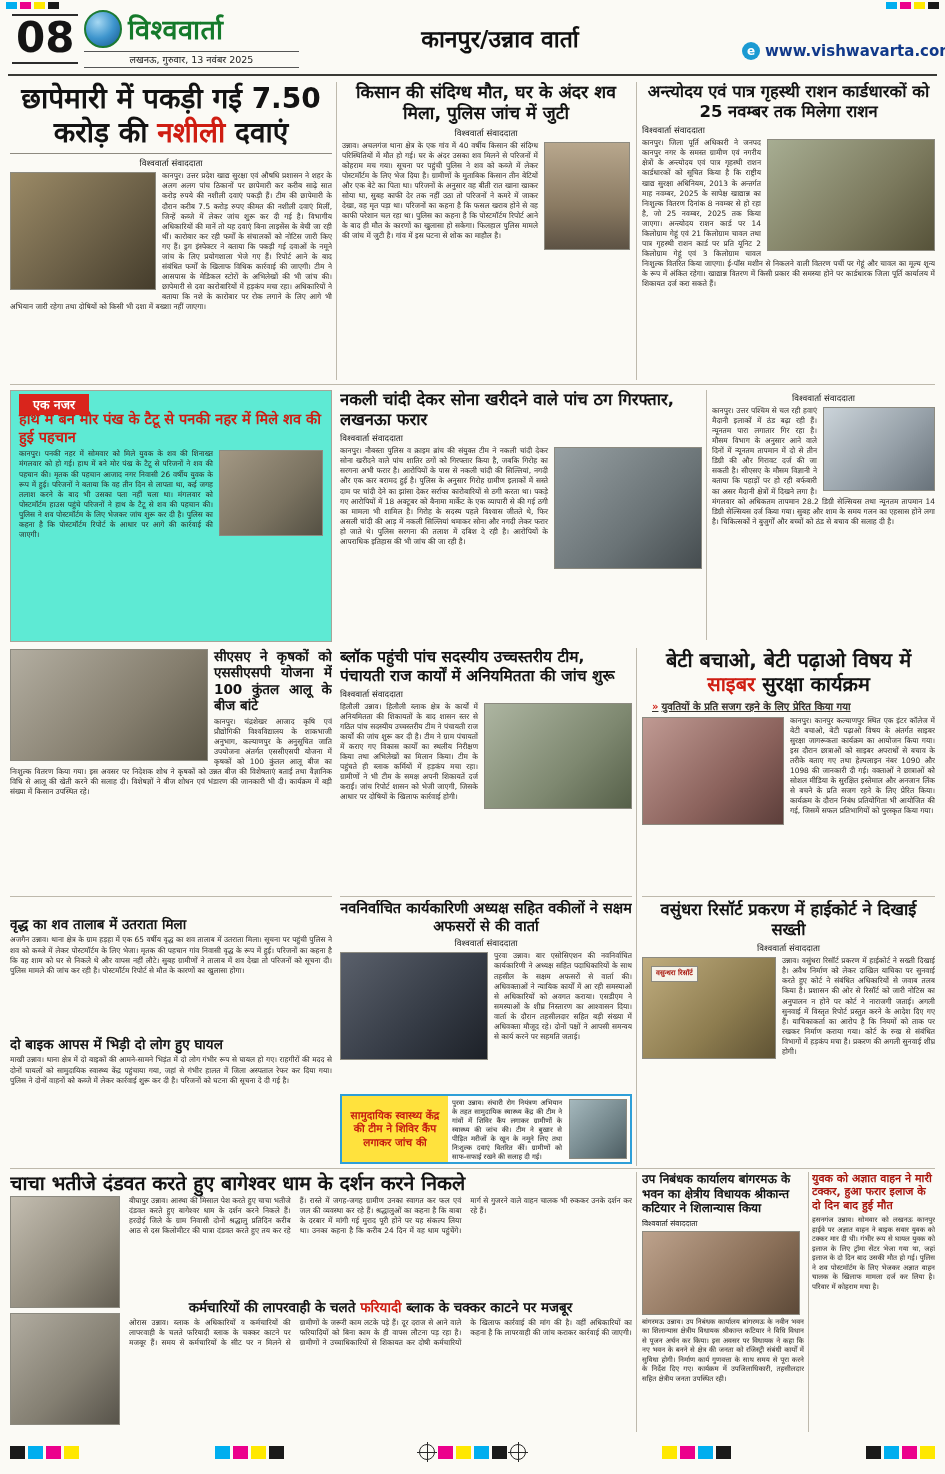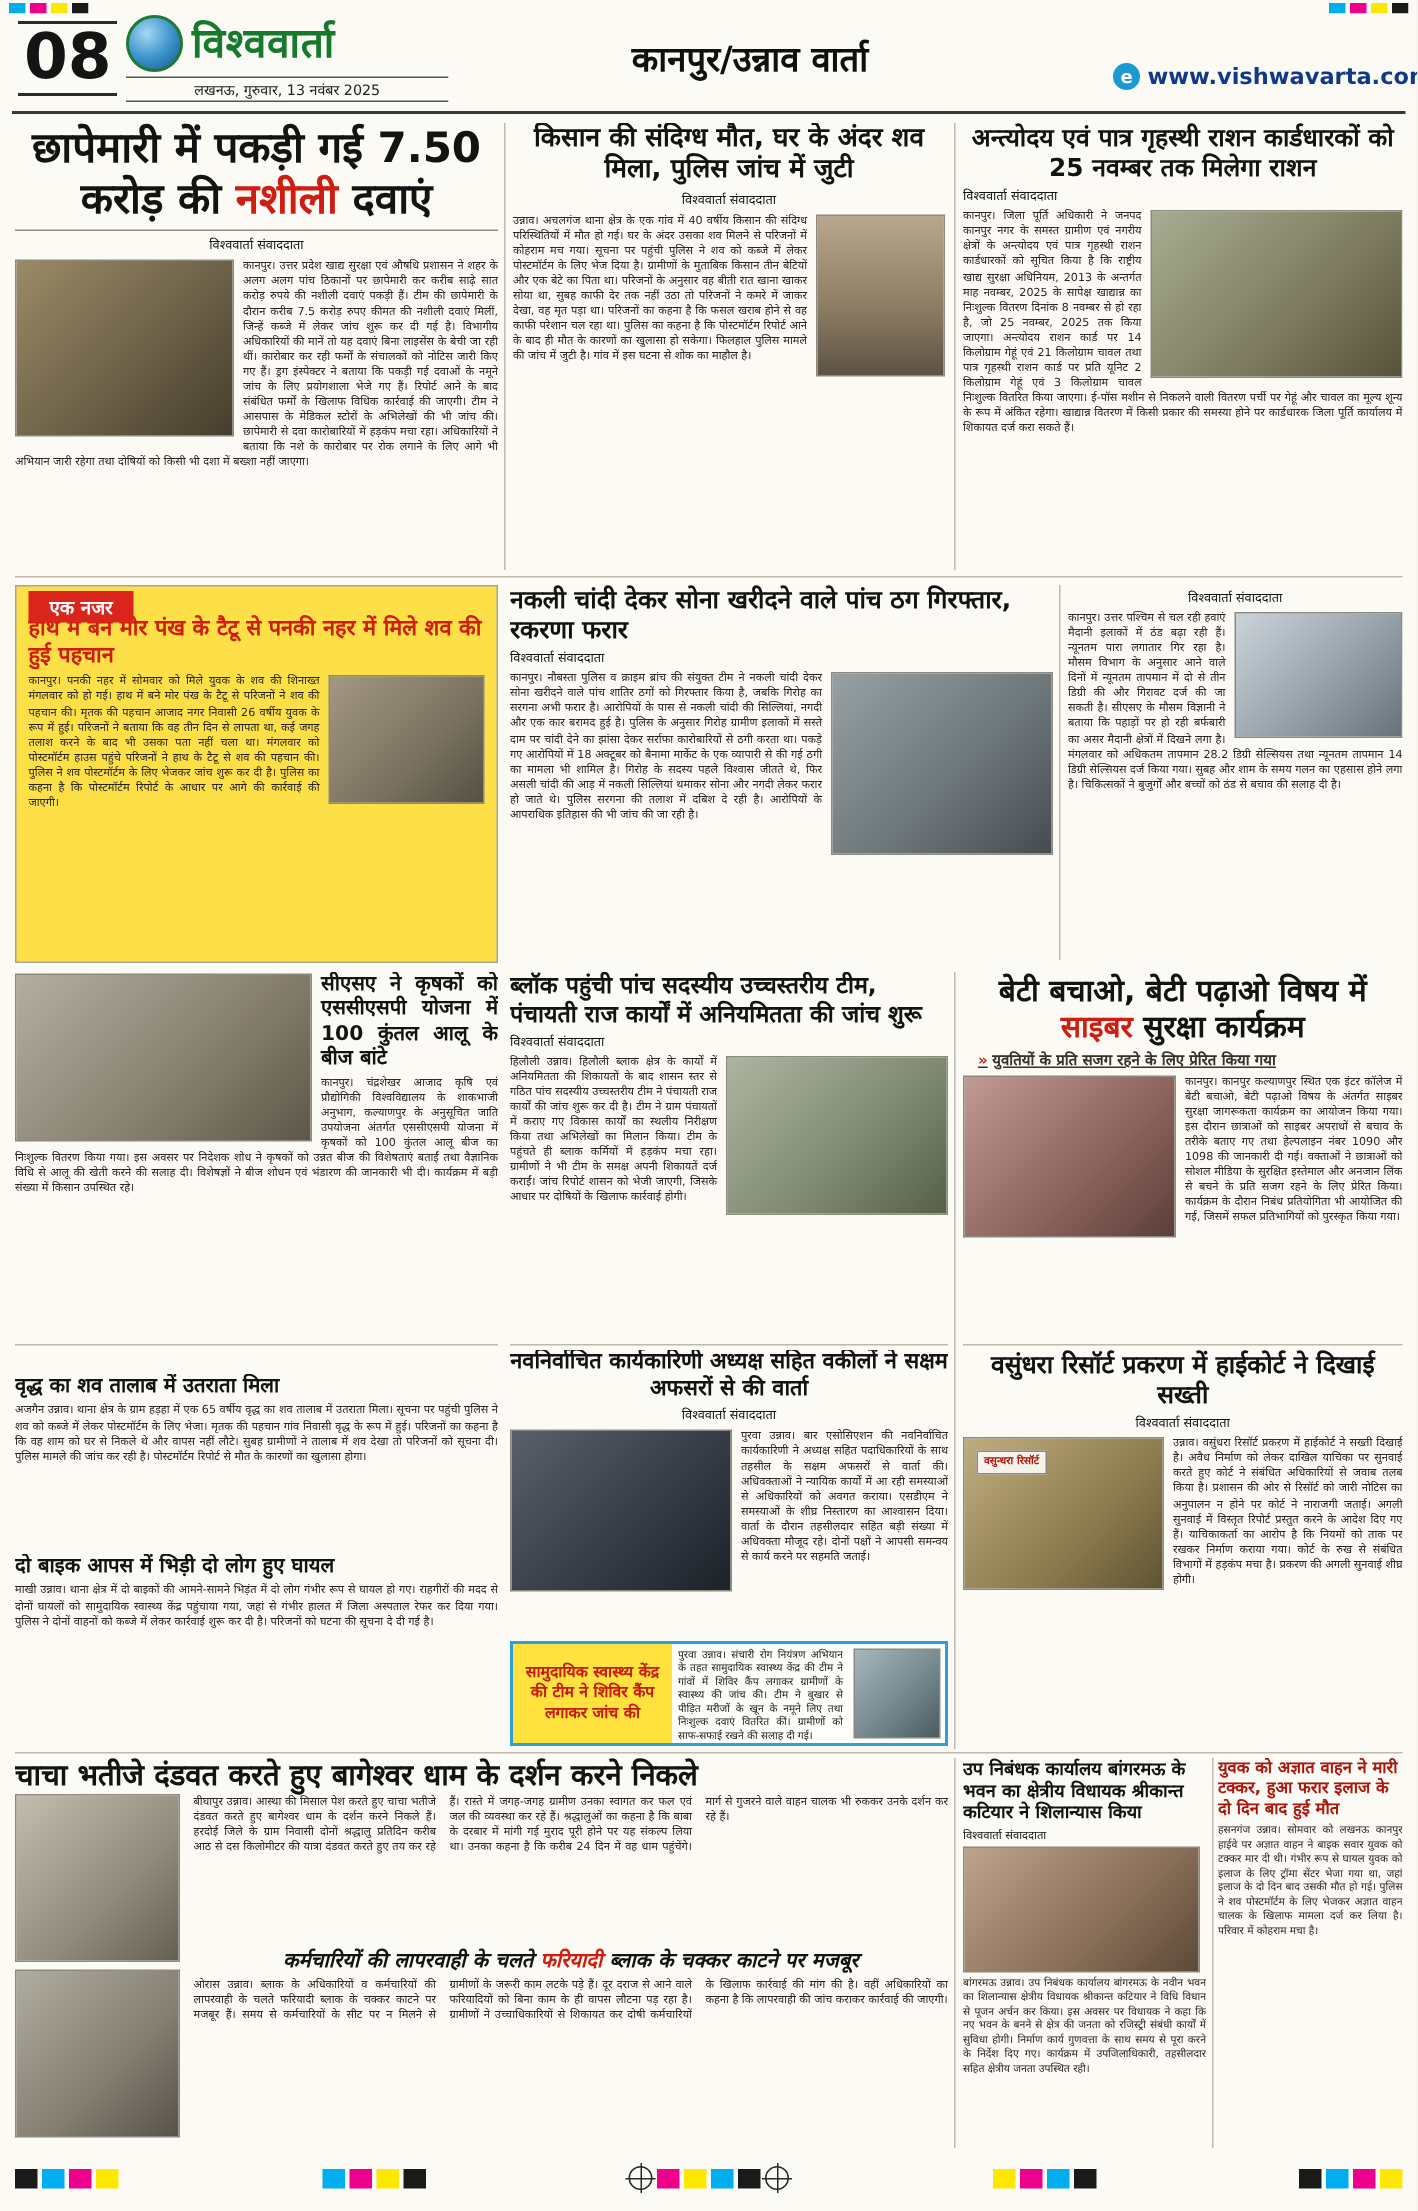--- a/index.html
+++ b/index.html
@@ -46,21 +46,21 @@
          border:2px solid #1d7a33;}
   .masthead{font-size:27px;font-weight:800;color:#157a2b;letter-spacing:.5px;line-height:1;}
   .masthead-sub{font-size:9.5px;color:#222;border-top:1px solid #555;border-bottom:1px solid #555;
                 padding:1px 4px;margin-top:3px;text-align:center;}
   .section-title{font-size:23px;font-weight:800;color:#101010;text-align:center;}
   .website{display:flex;align-items:center;gap:5px;font-size:15px;font-weight:800;color:#11398a;}
   .eicon{width:18px;height:18px;border-radius:50%;background:#1b9ad2;color:#fff;font-weight:bold;
          font-size:12px;display:inline-flex;align-items:center;justify-content:center;flex:0 0 18px;}
   .header-rule{position:absolute;left:8px;right:8px;top:74px;border-top:2.5px solid #3a3a36;}
   
-  .eknajar{border:1px solid #a8a498;padding:18px 8px 6px;background:#fde047;}
+  .eknajar{border:1px solid #a8a498;padding:18px 8px 6px;background:#5eead4;}
   .eknajar-tab{position:absolute;top:3px;left:8px;background:#d9251c;color:#fff;
                font-size:12.5px;font-weight:800;padding:2px 14px;}
   
   .campbox{border:2px solid #2e9fd8;display:flex;background:#fdfdf9;}
   .campbox .ybox{width:106px;flex:0 0 106px;background:#ffe23d;color:#c61b10;font-weight:800;
                  font-size:10.5px;line-height:1.3;display:flex;align-items:center;text-align:center;
                  padding:4px 6px;box-sizing:border-box;}
   .campbox .ctxt{flex:1;padding:3px 4px;font-size:6.9px;line-height:1.3;text-align:justify;}
   .campbox .cph{width:58px;flex:0 0 58px;margin:3px;}
   .kicker{font-size:10px;font-weight:bold;color:#35312b;margin:2px 10px 3px;text-decoration:underline;}
@@ -150,21 +150,21 @@
   <div class="abs eknajar" style="left:10px;top:390px;width:322px;height:252px;">
     <div class="eknajar-tab">एक नजर</div>
     <div class="hl red" style="font-size:14.5px;margin-top:2px;">हाथ में बने मोर पंख के टैटू से पनकी नहर में मिले शव की हुई पहचान</div>
     <div class="body-txt" style="margin-top:3px;">
       <div class="ph fr ph-canal" style="width:104px;height:86px;"></div>
       <span>कानपुर। पनकी नहर में सोमवार को मिले युवक के शव की शिनाख्त मंगलवार को हो गई। हाथ में बने मोर पंख के टैटू से परिजनों ने शव की पहचान की। मृतक की पहचान आजाद नगर निवासी 26 वर्षीय युवक के रूप में हुई। परिजनों ने बताया कि वह तीन दिन से लापता था, कई जगह तलाश करने के बाद भी उसका पता नहीं चला था। मंगलवार को पोस्टमॉर्टम हाउस पहुंचे परिजनों ने हाथ के टैटू से शव की पहचान की। पुलिस ने शव पोस्टमॉर्टम के लिए भेजकर जांच शुरू कर दी है। पुलिस का कहना है कि पोस्टमॉर्टम रिपोर्ट के आधार पर आगे की कार्रवाई की जाएगी।</span>
     </div>
   </div>
 
   <div class="abs" style="left:340px;top:390px;width:362px;height:254px;">
-    <div class="hl" style="font-size:16.5px;">नकली चांदी देकर सोना खरीदने वाले पांच ठग गिरफ्तार, रकरणा फरार</div>
+    <div class="hl" style="font-size:16.5px;">नकली चांदी देकर सोना खरीदने वाले पांच ठग गिरफ्तार, लखनऊा फरार</div>
     <div class="byline left">विश्ववार्ता संवाददाता</div>
     <div class="body-txt">
       <div class="ph fr ph-thugs" style="width:148px;height:122px;"></div>
       <span>कानपुर। नौबस्ता पुलिस व क्राइम ब्रांच की संयुक्त टीम ने नकली चांदी देकर सोना खरीदने वाले पांच शातिर ठगों को गिरफ्तार किया है, जबकि गिरोह का सरगना अभी फरार है। आरोपियों के पास से नकली चांदी की सिल्लियां, नगदी और एक कार बरामद हुई है। पुलिस के अनुसार गिरोह ग्रामीण इलाकों में सस्ते दाम पर चांदी देने का झांसा देकर सर्राफा कारोबारियों से ठगी करता था। पकड़े गए आरोपियों में 18 अक्टूबर को बैनामा मार्केट के एक व्यापारी से की गई ठगी का मामला भी शामिल है। गिरोह के सदस्य पहले विश्वास जीतते थे, फिर असली चांदी की आड़ में नकली सिल्लियां थमाकर सोना और नगदी लेकर फरार हो जाते थे। पुलिस सरगना की तलाश में दबिश दे रही है। आरोपियों के आपराधिक इतिहास की भी जांच की जा रही है।</span>
     </div>
   </div>
 
   <div class="vline" style="left:706px;top:390px;height:250px;"></div>
 
   <div class="abs" style="left:712px;top:390px;width:223px;height:252px;">
@@ -251,21 +251,21 @@
 
   <div class="abs" style="left:10px;top:1172px;width:622px;height:264px;">
     <div class="hl" style="font-size:19.5px;">चाचा भतीजे दंडवत करते हुए बागेश्वर धाम के दर्शन करने निकले</div>
     <div style="display:flex;margin-top:0;">
       <div style="width:112px;flex:0 0 112px;">
         <div class="ph ph-walk1" style="width:110px;height:112px;margin-bottom:5px;"></div>
         <div class="ph ph-walk2" style="width:110px;height:112px;"></div>
       </div>
       <div style="flex:1;padding-left:7px;">
         <div class="body-txt cols-3" style="height:96px;">बीघापुर उन्नाव। आस्था की मिसाल पेश करते हुए चाचा भतीजे दंडवत करते हुए बागेश्वर धाम के दर्शन करने निकले हैं। हरदोई जिले के ग्राम निवासी दोनों श्रद्धालु प्रतिदिन करीब आठ से दस किलोमीटर की यात्रा दंडवत करते हुए तय कर रहे हैं। रास्ते में जगह-जगह ग्रामीण उनका स्वागत कर फल एवं जल की व्यवस्था कर रहे हैं। श्रद्धालुओं का कहना है कि बाबा के दरबार में मांगी गई मुराद पूरी होने पर यह संकल्प लिया था। उनका कहना है कि करीब 24 दिन में वह धाम पहुंचेंगे। मार्ग से गुजरने वाले वाहन चालक भी रुककर उनके दर्शन कर रहे हैं।</div>
-        <div class="hl center" style="font-size:13.5px;margin-top:7px;font-style:italic;">
+        <div class="hl center" style="font-size:13.5px;margin-top:7px;">
           <span>कर्मचारियों की लापरवाही के चलते </span><span class="red">फरियादी</span><span> ब्लाक के चक्कर काटने पर मजबूर</span>
         </div>
         <div class="body-txt cols-3" style="height:102px;margin-top:3px;">ओरास उन्नाव। ब्लाक के अधिकारियों व कर्मचारियों की लापरवाही के चलते फरियादी ब्लाक के चक्कर काटने पर मजबूर हैं। समय से कर्मचारियों के सीट पर न मिलने से ग्रामीणों के जरूरी काम लटके पड़े हैं। दूर दराज से आने वाले फरियादियों को बिना काम के ही वापस लौटना पड़ रहा है। ग्रामीणों ने उच्चाधिकारियों से शिकायत कर दोषी कर्मचारियों के खिलाफ कार्रवाई की मांग की है। वहीं अधिकारियों का कहना है कि लापरवाही की जांच कराकर कार्रवाई की जाएगी।</div>
       </div>
     </div>
   </div>
 
   <div class="vline" style="left:636px;top:1172px;height:260px;"></div>
 
   <div class="abs" style="left:642px;top:1172px;width:162px;height:262px;">

